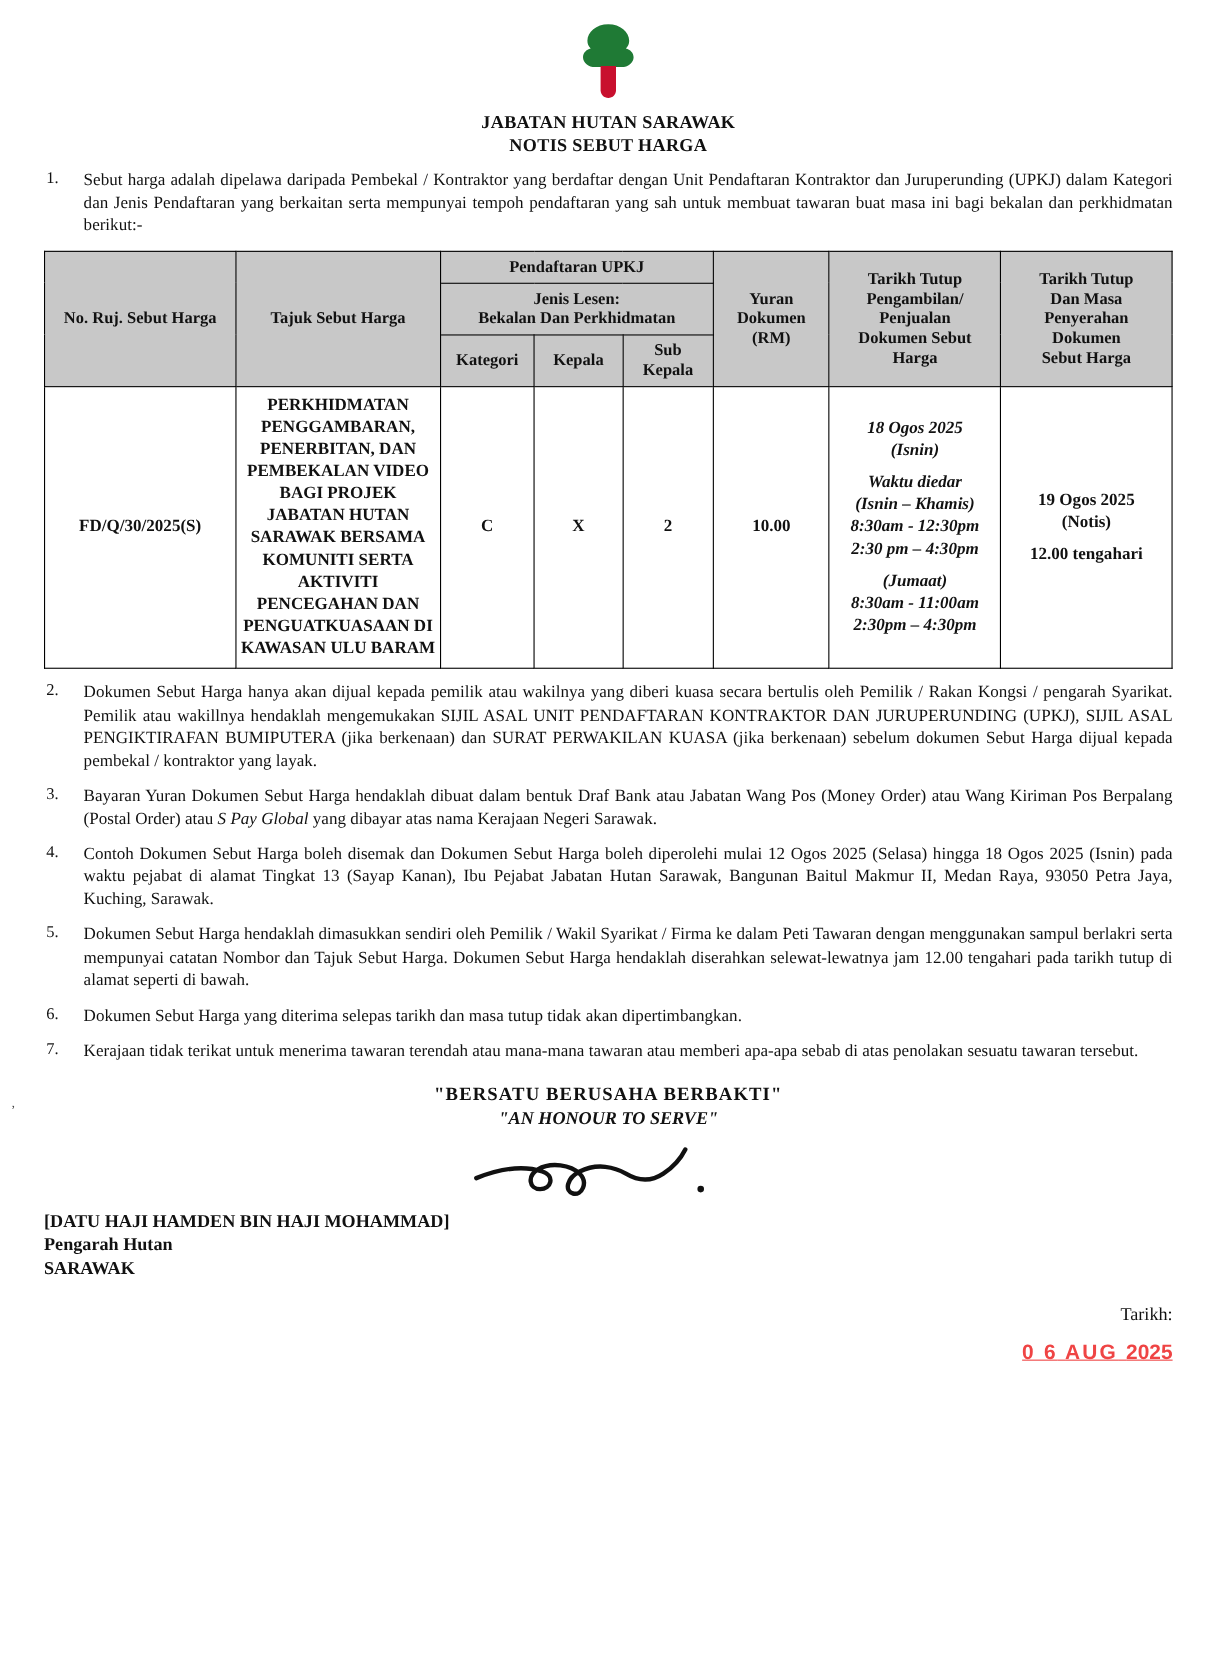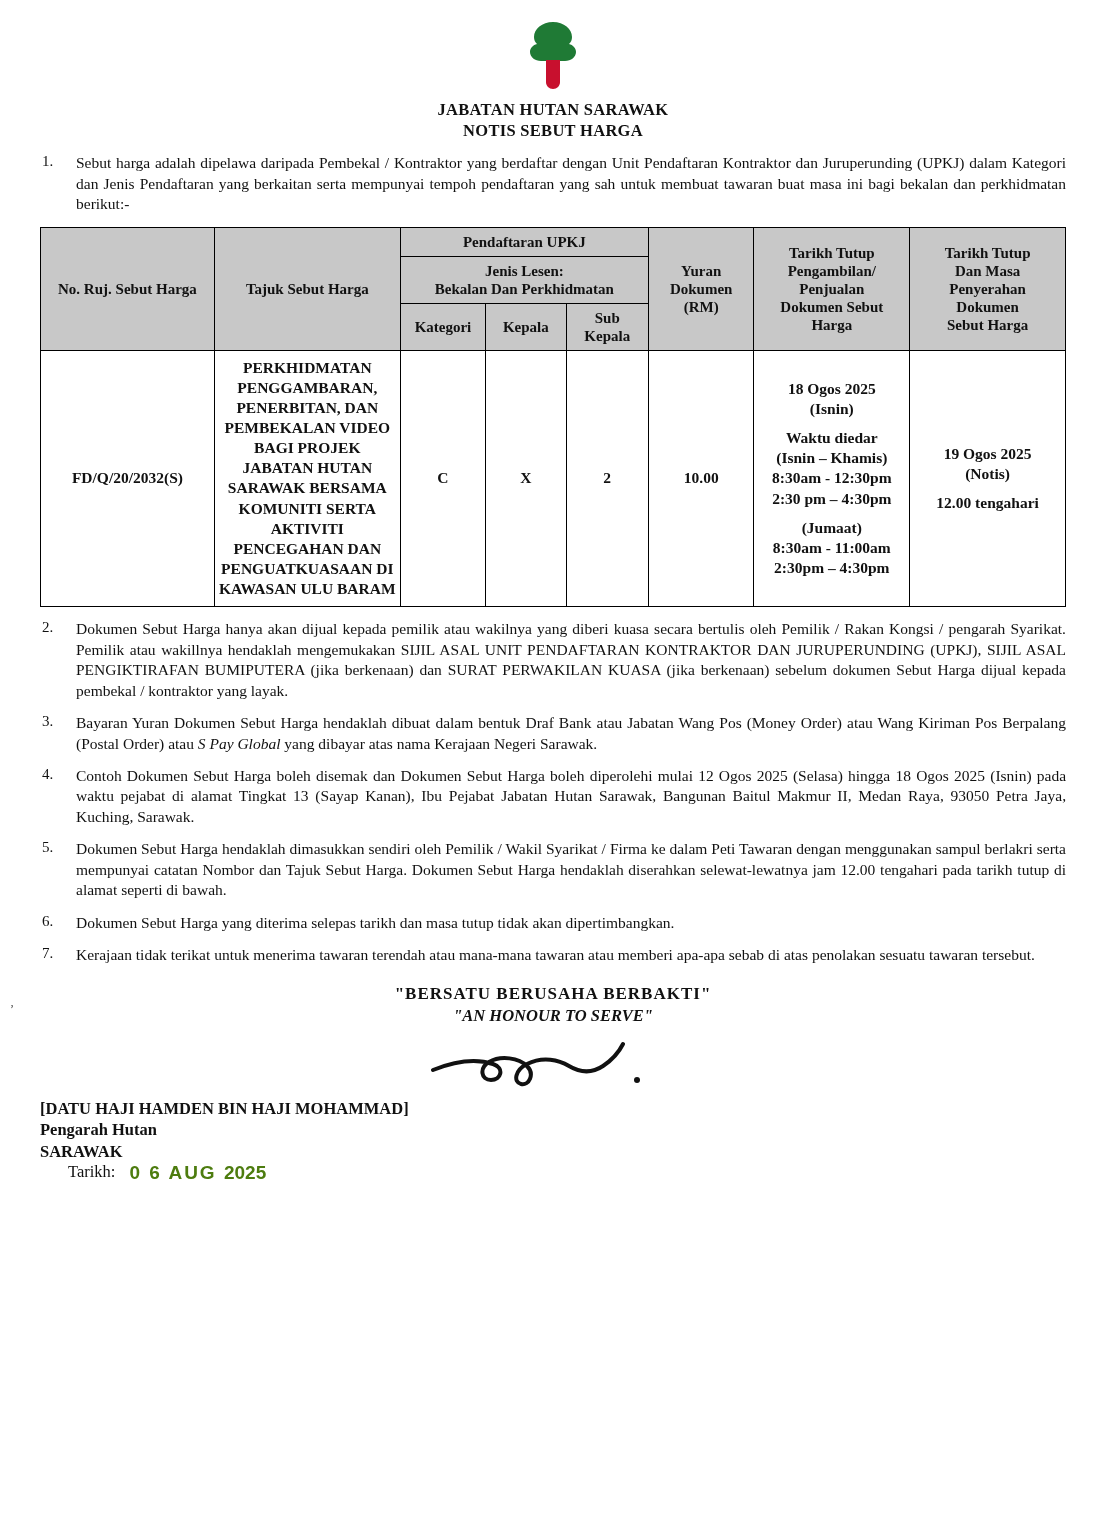--- a/index.html
+++ b/index.html
@@ -31,34 +31,34 @@
   table.main th, table.main td { border:1px solid #000; text-align:center; vertical-align:middle; }
   table.main thead th {
     background:#c8c8c8;
     font-weight:bold;
     font-size:15px;
     line-height:1.2;
     padding:5px 4px;
   }
   table.main tbody td { font-size:15.5px; font-weight:bold; padding:7px 4px; line-height:1.3; }
   td.title-cell { font-size:15.5px; font-weight:bold; line-height:1.32; padding:8px 6px; }
-  td.pickup-cell { font-size:14.5px; font-weight:bold; line-height:1.35; padding:8px 4px; }
+  td.pickup-cell { font-size:14.5px; font-weight:bold; line-height:1.35; padding:8px 4px;font-style:italic; }
   .gapline { height:9px; }
 
   
   .center-block { text-align:center; font-weight:bold; font-size:15.5px; line-height:1.38; margin-top:14px; }
 
   .motto { text-align:center; font-weight:bold; font-size:17px; letter-spacing:1px; margin-top:18px; }
   .motto2 { text-align:center; font-weight:bold; font-style:italic; font-size:16.5px; margin-top:2px; }
 
   .sign-area { text-align:center; margin-top:14px; height:58px; position:relative; }
   .signer { text-align:left; font-weight:bold; font-size:16.5px; line-height:1.3; }
 
-  .date-row { padding-left:28px; font-size:16.5px; display:flex; align-items:flex-start; gap:14px; }
-  .date-stamp { font-family:"Liberation Sans", sans-serif; font-weight:bold; color:#4d7c0f; font-size:19px; letter-spacing:2px; }
+  .date-row { margin-top:22px; padding-left:28px; font-size:16.5px; display:flex; align-items:flex-end; gap:14px;flex-direction:column; }
+  .date-stamp { font-family:"Liberation Sans", sans-serif; font-weight:bold; color:#ef4444; font-size:19px; letter-spacing:2px;text-decoration:underline; }
   .date-stamp .yr { letter-spacing:0px; }
 
   .note { margin-top:20px; padding-left:28px; font-size:14.5px; font-style:italic; line-height:1.32; }
   .note b { font-style:italic; }
 
   .tick { position:absolute; left:10px; top:995px; font-size:12px; color:#444; }
 </style>
 </head>
 <body>
 
@@ -127,21 +127,21 @@
         </th>
       </tr>
       <tr>
         <th>Kategori</th>
         <th>Kepala</th>
         <th>Sub Kepala</th>
       </tr>
     </thead>
     <tbody>
       <tr>
-        <td>FD/Q/20/2032(S)</td>
+        <td>FD/Q/30/2025(S)</td>
         <td class="title-cell">PERKHIDMATAN PENGGAMBARAN, PENERBITAN, DAN PEMBEKALAN VIDEO BAGI PROJEK JABATAN HUTAN SARAWAK BERSAMA KOMUNITI SERTA AKTIVITI PENCEGAHAN DAN PENGUATKUASAAN DI KAWASAN ULU BARAM</td>
         <td>C</td>
         <td>X</td>
         <td>2</td>
         <td>10.00</td>
         <td class="pickup-cell">
           <div>18 Ogos 2025</div>
           <div>(Isnin)</div>
           <div class="gapline"></div>
           <div>Waktu diedar</div>

